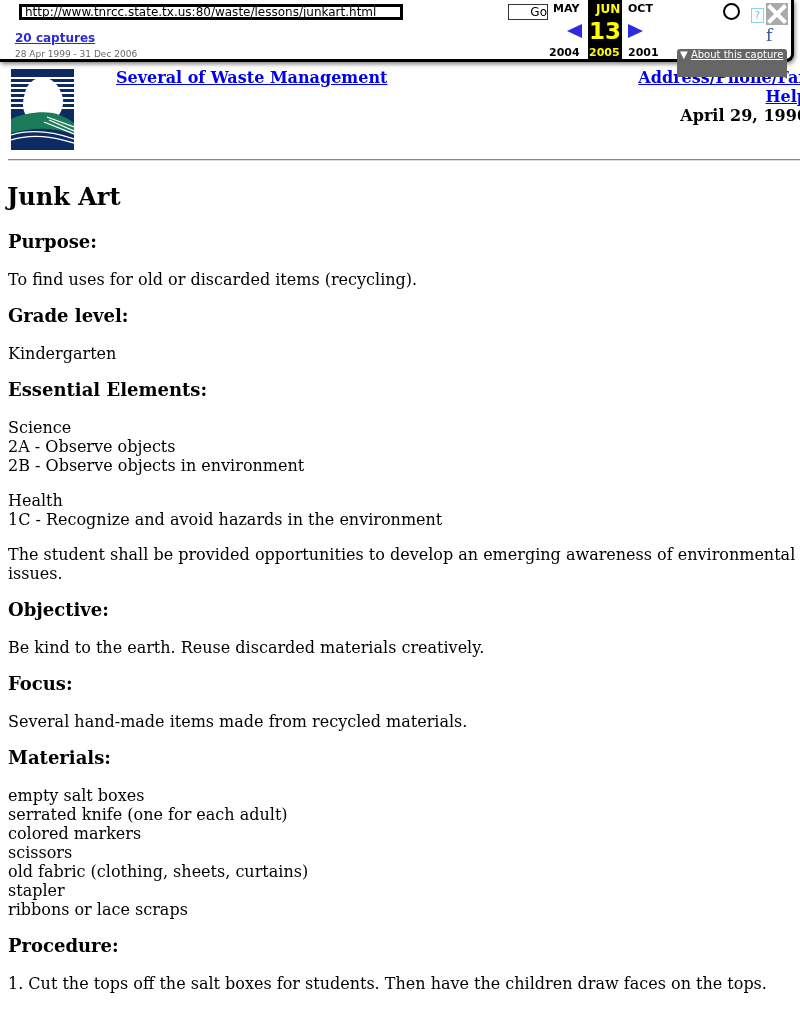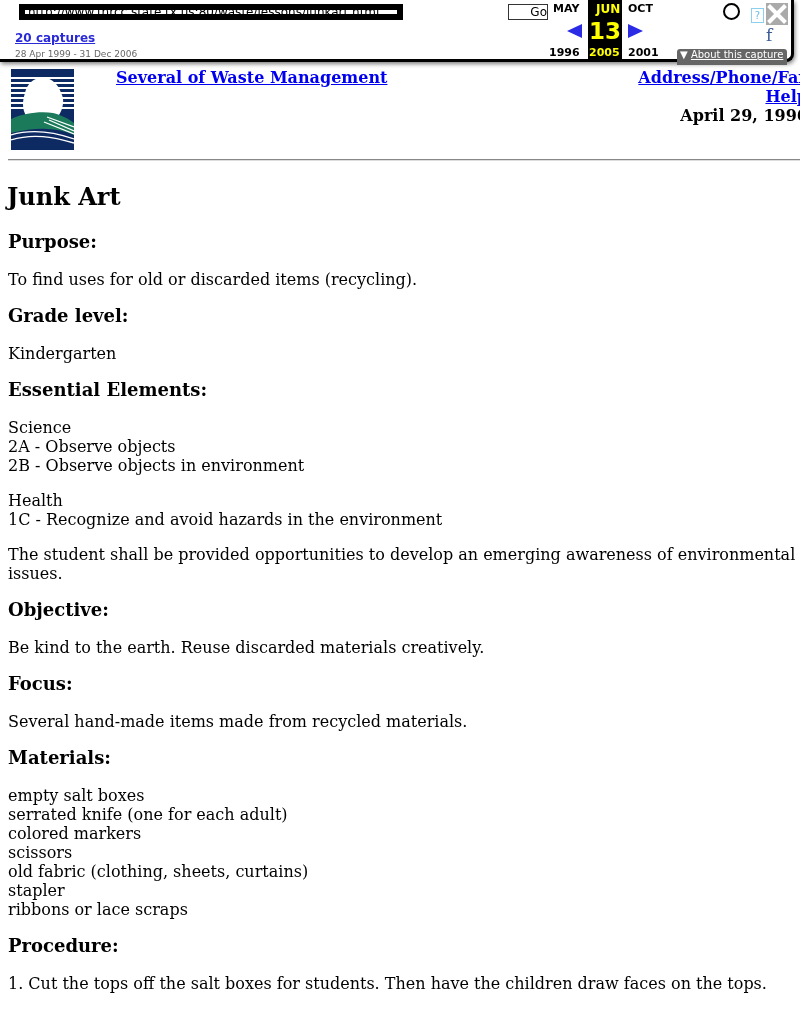--- a/index.html
+++ b/index.html
@@ -7,40 +7,40 @@
 
   
   #wm-toolbar {
     position: absolute; left: 0; top: 0; width: 794px; height: 62px;
     background: #fff; border: 3px solid #000; border-top: none; border-left: none;
     border-bottom-right-radius: 8px; box-shadow: 1px 2px 4px rgba(0,0,0,0.5);
     box-sizing: border-box; z-index: 5; font-family: "DejaVu Sans", sans-serif;
   }
   .wm-url {
     position: absolute; left: 19px; top: 4px; width: 384px; height: 16px;
-    border: 6px solid #000000; font-size: 12px; line-height: 16px; padding: 0 3px;
+    border: 3px solid #000000; font-size: 12px; line-height: 16px; padding: 0 3px;
     box-sizing: border-box; background: #fff; font-family: "DejaVu Sans", sans-serif; color:#000;
   }
   .wm-go {
     position: absolute; left: 508px; top: 4px; width: 40px; height: 16px;
     border: 1px solid #333; background: #fff; font-size: 12px; line-height: 14px;
     text-align: right; box-sizing: border-box; padding:0; font-family: "DejaVu Sans", sans-serif;
   }
   .wm-captures { position: absolute; left: 15px; top: 31px; font-size: 12px; font-weight: bold; color: #2a2ad8; text-decoration: underline; }
   .wm-range { position: absolute; left: 15px; top: 49px; font-size: 9px; color: #666; }
   .wm-month { position: absolute; top: 2px; font-size: 11px; font-weight: bold; color: #000; }
   .wm-year { position: absolute; top: 46px; font-size: 11px; font-weight: bold; color: #000; }
   .wm-cur-col { position: absolute; left: 588px; top: 0; width: 34px; height: 62px; background: #000; }
   .wm-cur-month { position: absolute; left: 596px; top: 2px; font-size: 12px; font-weight: bold; color: #ff0; }
   .wm-cur-day { position: absolute; left: 588px; top: 17px; width: 34px; text-align: center; font-size: 23px; font-weight: bold; color: #ff0; line-height: 28px; }
   .wm-cur-year { position: absolute; left: 589px; top: 46px; font-size: 11px; font-weight: bold; color: #ff0; }
   .wm-prev { position: absolute; left: 567px; top: 24px; width:0; height:0; border-top: 7px solid transparent; border-bottom: 7px solid transparent; border-right: 15px solid #2b2be6; }
   .wm-next { position: absolute; left: 628px; top: 24px; width:0; height:0; border-top: 7px solid transparent; border-bottom: 7px solid transparent; border-left: 15px solid #2b2be6; }
   .wm-about {
-    position: absolute; left: 677px; top: 49px; width: 110px; height: 16px; background: #666; color: #fff;
+    position: absolute; left: 677px; top: 49px; width: 110px; height: 28px; background: #666; color: #fff;
     font-size: 10px; line-height: 12px; border-radius: 3px 3px 0 0; padding-left: 3px; box-sizing: border-box;
   }
   .wm-about span.u { text-decoration: underline; }
   .wm-circle { position: absolute; left: 723px; top: 3px; width: 13px; height: 13px; border: 2px solid #000; border-radius: 50%; }
   .wm-help { position: absolute; left: 751px; top: 8px; width: 11px; height: 13px; border: 1px solid #8cd0ef; color: #68bde6; font-size: 10px; line-height: 13px; text-align: center; }
   .wm-close { position: absolute; left: 766px; top: 3px; width: 22px; height: 22px; background: #aaa; }
   .wm-close::before, .wm-close::after { content: ""; position: absolute; left: 9px; top: -1px; width: 4px; height: 24px; background: #fff; }
   .wm-close::before { transform: rotate(45deg); }
   .wm-close::after { transform: rotate(-45deg); }
   .wm-fb { position: absolute; left: 766px; top: 25px; font-family: "DejaVu Serif", serif; font-size: 17px; color: #3b5998; }
@@ -66,21 +66,21 @@
 </head>
 <body>
 
 <div id="wm-toolbar">
   <input class="wm-url" type="text" value="http://www.tnrcc.state.tx.us:80/waste/lessons/junkart.html" style="">
   <button class="wm-go">Go</button>
   <a class="wm-captures">20 captures</a>
   <div class="wm-range">28 Apr 1999 - 31 Dec 2006</div>
 
   <a class="wm-month" style="left:553px">MAY</a>
-  <div class="wm-year" style="left:549px">1996</div>
+  <div class="wm-year" style="left:549px">2004</div>
   <a class="wm-prev"></a>
 
   <div class="wm-cur-col"></div>
   <div class="wm-cur-month">JUN</div>
   <div class="wm-cur-day">13</div>
   <div class="wm-cur-year">2005</div>
 
   <a class="wm-next"></a>
   <a class="wm-month" style="left:628px">OCT</a>
   <div class="wm-year" style="left:628px">2001</div>

